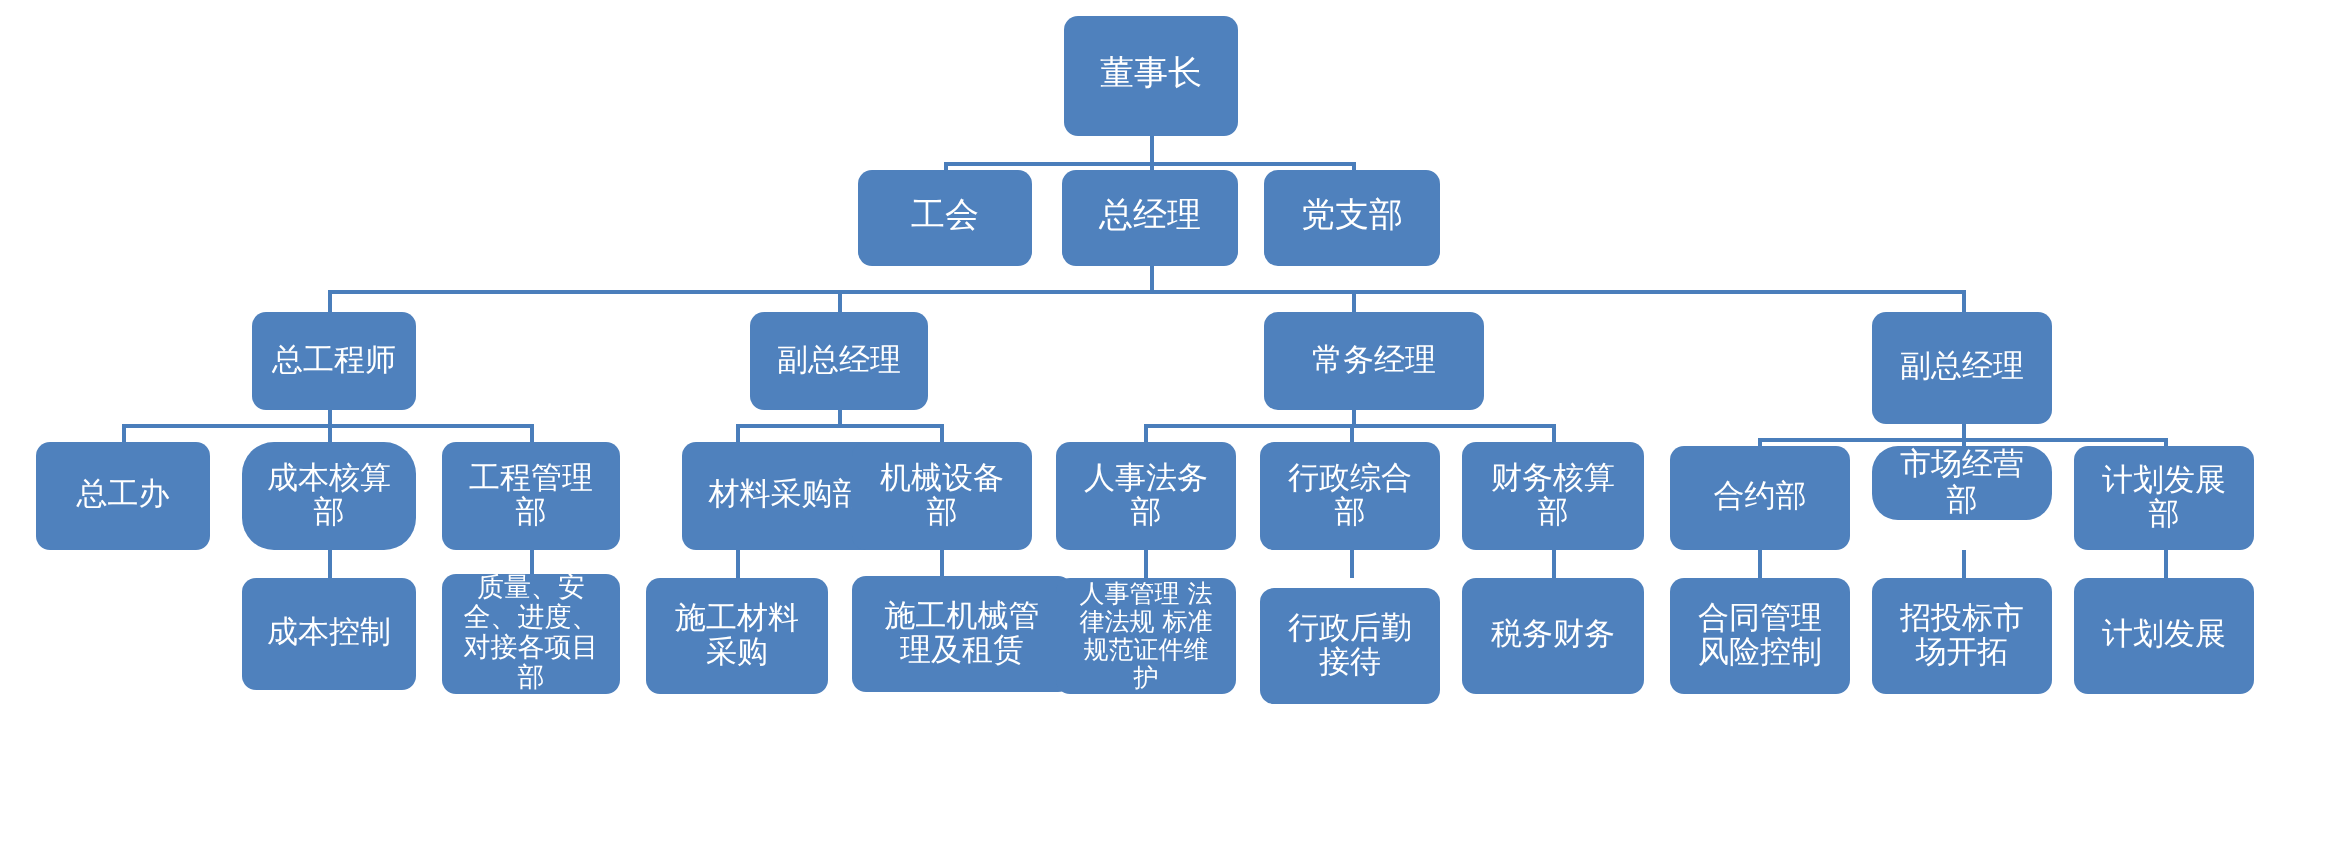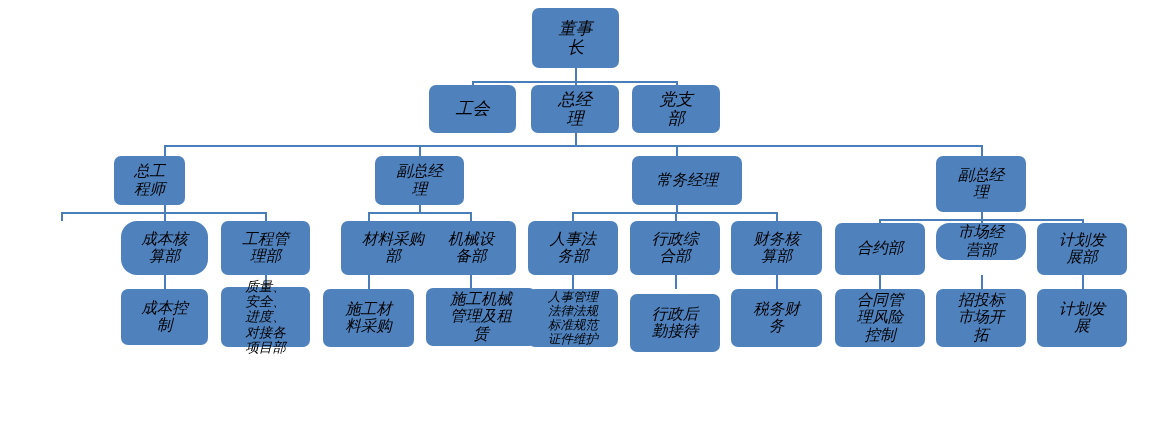--- a/index.html
+++ b/index.html
@@ -15,30 +15,29 @@
     width: 1167px;
     height: 423px;
     background: #ffffff;
     overflow: hidden;
   }
   .node {
     position: absolute;
     box-sizing: border-box;
     background: #4f81bd;
     border-radius: 7px;
-    color: #000000;
+    color: #ffffff;
     display: flex;
     align-items: center;
     justify-content: center;
     text-align: center;
     line-height: 1.12;
-    padding: 2px 19px;
+    padding: 2px 9px;
     z-index: 2;
     white-space: pre-line;
-    font-style: italic;
   }
   .node.t18 { font-size: 17px; }
   .node.t16 { font-size: 15.5px; }
   .node.t14 { font-size: 13.5px; }
   .node.t13 { font-size: 12.5px; }
 
   .conn {
     position: absolute;
     background: #4a7ebb;
     z-index: 1;
@@ -97,25 +96,26 @@
   <div class="conn v" style="left:879px; top:275px; height:14px;"></div>
   <div class="conn v" style="left:981px; top:275px; height:14px;"></div>
   <div class="conn v" style="left:1082px; top:275px; height:14px;"></div>
 
   <div class="node t18" style="left:532px; top:8px; width:87px; height:60px;">董事长</div>
 
   <div class="node t18" style="left:429px; top:85px; width:87px; height:48px;">工会</div>
   <div class="node t18" style="left:531px; top:85px; width:88px; height:48px;">总经理</div>
   <div class="node t18" style="left:632px; top:85px; width:88px; height:48px;">党支部</div>
 
-  <div class="node t16" style="left:114px; top:156px; width:71px; height:49px;">总工程师</div>
+  <div class="node t16" style="left:126px; top:156px; width:82px; height:49px;">总工程师</div>
   <div class="node t16" style="left:375px; top:156px; width:89px; height:49px;">副总经理</div>
   <div class="node t16" style="left:632px; top:156px; width:110px; height:49px;">常务经理</div>
   <div class="node t16" style="left:936px; top:156px; width:90px; height:56px;">副总经理</div>
 
+  <div class="node t16" style="left:18px; top:221px; width:87px; height:54px;">总工办</div>
   <div class="node t16" style="left:121px; top:221px; width:87px; height:54px;border-radius:16px;">成本核算部</div>
   <div class="node t16" style="left:221px; top:221px; width:89px; height:54px;">工程管理部</div>
 
   <div class="node t16" style="left:309px; top:221px; width:104px; height:54px;margin-left:32px;">材料采购部</div>
   <div class="node t16" style="left:426px; top:221px; width:90px; height:54px;">机械设备部</div>
 
   <div class="node t16" style="left:528px; top:221px; width:90px; height:54px;">人事法务部</div>
   <div class="node t16" style="left:630px; top:221px; width:90px; height:54px;">行政综合部</div>
   <div class="node t16" style="left:731px; top:221px; width:91px; height:54px;">财务核算部</div>
 

